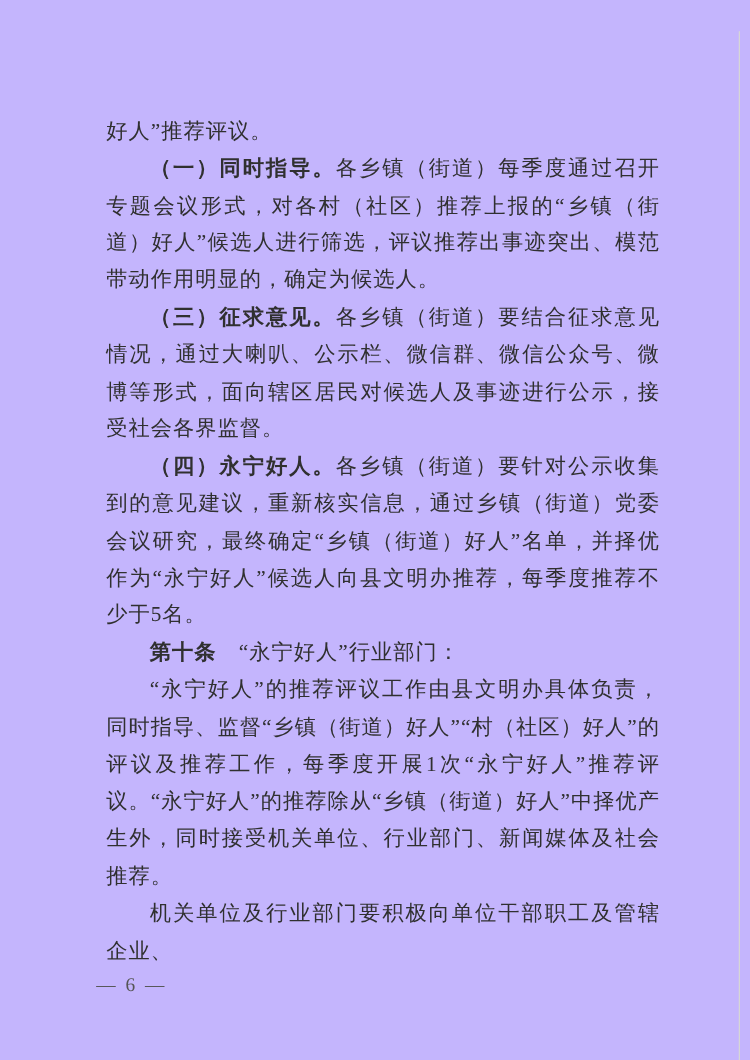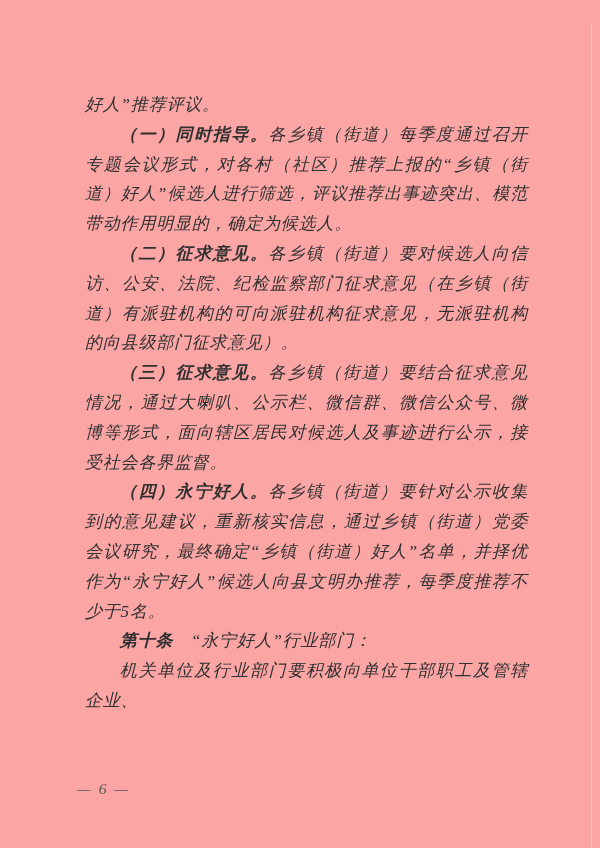--- a/index.html
+++ b/index.html
@@ -10,22 +10,21 @@
     width: 600px;
     height: 848px;
     background: #ffffff;
     font-family: "Liberation Serif", "DejaVu Serif", serif;
     position: relative;
     overflow: hidden;
   }
   .page {
     position: absolute;
     inset: 0;
-    background: #fca5a5;
-    font-style: italic;
+    background: #c4b5fd;
   }
   
   .scan-edge-right {
     position: absolute;
     right: 8px;
     top: 25px;
     bottom: 0;
     width: 1px;
     background: #d6d6d6;
   }
@@ -63,28 +62,28 @@
 <body>
 
 <div class="page">
 
   <div class="content">
 
     <p><span>好人”推荐评议。</span></p>
 
     <p class="para-indent"><span class="para-lead">（一）同时指导。</span><span>各乡镇（街道）每季度通过召开专题会议形式，对各村（社区）推荐上报的“乡镇（街道）好人”候选人进行筛选，评议推荐出事迹突出、模范带动作用明显的，确定为候选人。</span></p>
 
-    <p class="para-indent"><span class="para-lead">（二）征求意见。</span><span>各乡镇（街道）要对候选人向信访、公安、法院、纪检监察部门征求意见（在乡镇（街道）有派驻机构的可向派驻机构征求意见，无派驻机构的向县级部门征求意见）。</span></p>
 
     <p class="para-indent"><span class="para-lead">（三）征求意见。</span><span>各乡镇（街道）要结合征求意见情况，通过大喇叭、公示栏、微信群、微信公众号、微博等形式，面向辖区居民对候选人及事迹进行公示，接受社会各界监督。</span></p>
 
     <p class="para-indent"><span class="para-lead">（四）永宁好人。</span><span>各乡镇（街道）要针对公示收集到的意见建议，重新核实信息，通过乡镇（街道）党委会议研究，最终确定“乡镇（街道）好人”名单，并择优作为“永宁好人”候选人向县文明办推荐，每季度推荐不少于5名。</span></p>
 
     <p class="para-indent"><span class="para-lead">第十条　</span><span>“永宁好人”行业部门：</span></p>
 
+    <p class="para-indent"><span>“永宁好人”的推荐评议工作由县文明办具体负责，同时指导、监督“乡镇（街道）好人”“村（社区）好人”的评议及推荐工作，每季度开展1次“永宁好人”推荐评议。“永宁好人”的推荐除从“乡镇（街道）好人”中择优产生外，同时接受机关单位、行业部门、新闻媒体及社会推荐。</span></p>
 
     <p class="para-indent"><span>机关单位及行业部门要积极向单位干部职工及管辖企业、</span></p>
 
   </div>
 
   <div class="page-footer">— 6 —</div>
 
   <div class="scan-edge-right"></div>
 
 </div>

